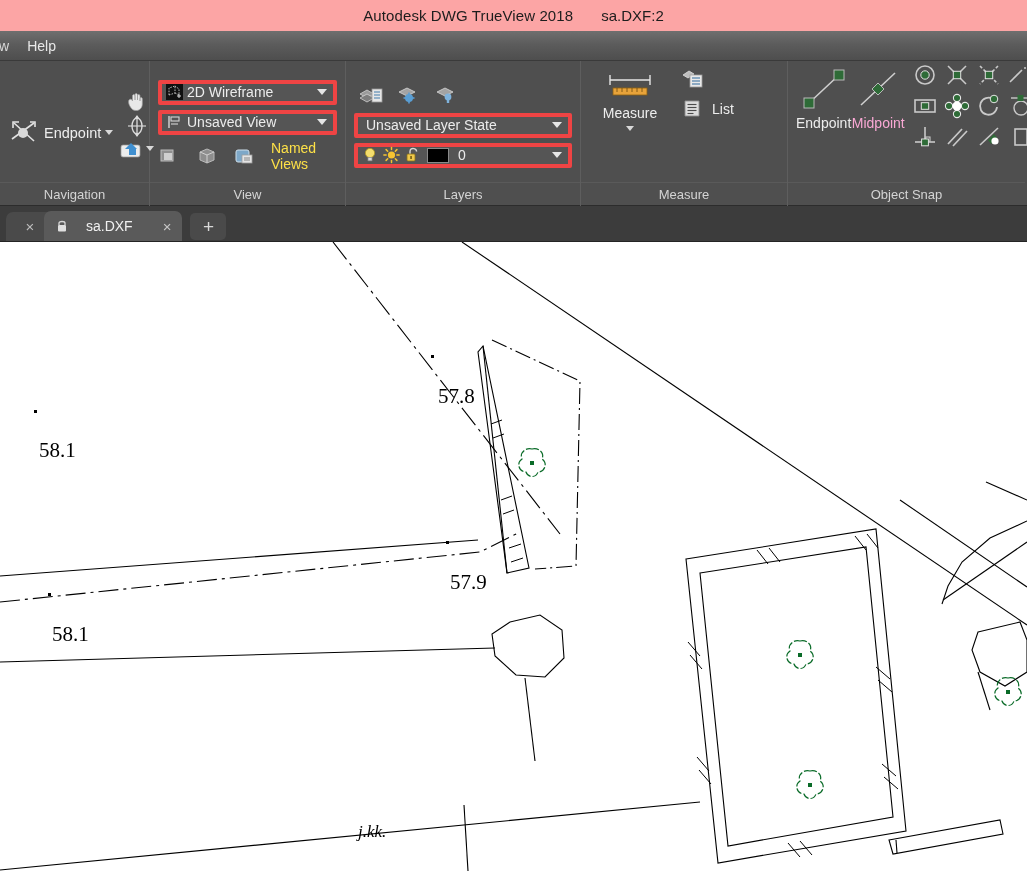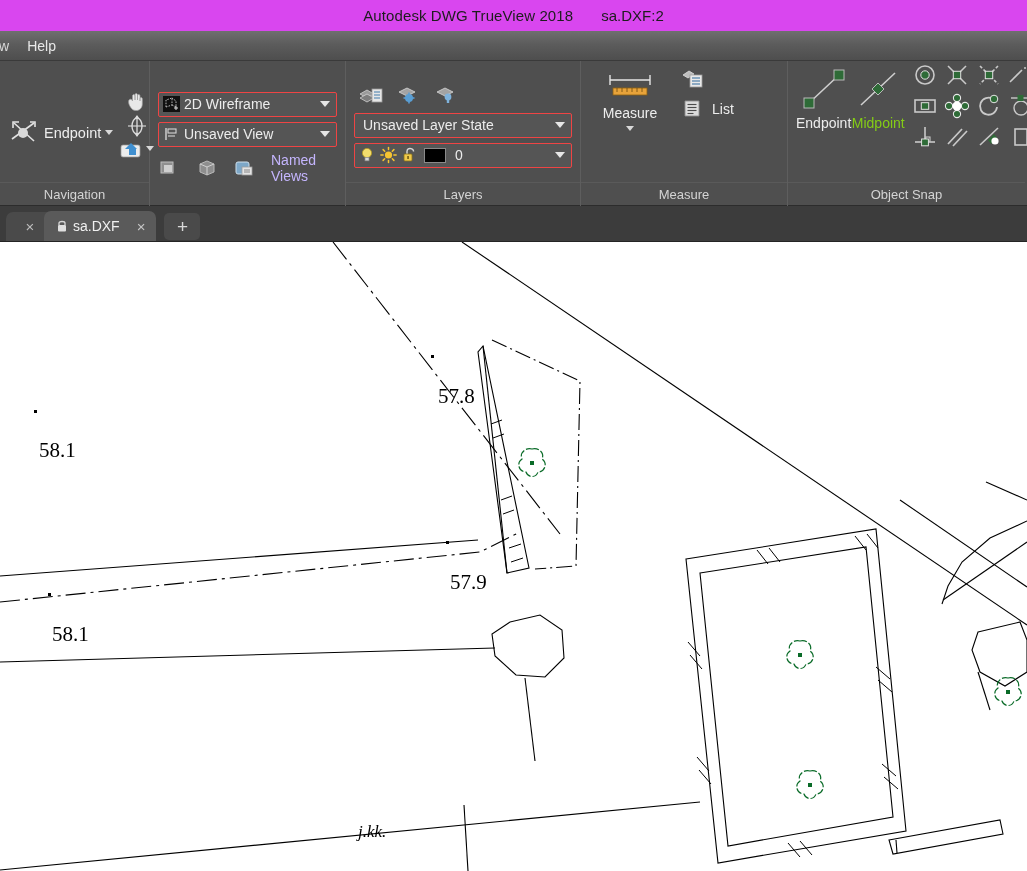--- a/index.html
+++ b/index.html
@@ -7,21 +7,21 @@
     width: 1027px; height: 871px;
     overflow: hidden;
     background: #ffffff;
     font-family: "Liberation Sans", sans-serif;
   }
   #app { position: relative; width: 1027px; height: 871px; }
 
   
   .titlebar {
     position: absolute; left: 0; top: 0; width: 1027px; height: 31px;
-    background: #d946ef;
+    background: #fca5a5;
     display: flex; align-items: center; justify-content: center;
   }
   .title-text {
     font-size: 15px; color: #1d1d1d; letter-spacing: .1px;
   }
   .title-doc { font-size: 15px; color: #1d1d1d; margin-left: 28px; }
 
   
   .menubar {
     position: absolute; left: 0; top: 31px; width: 1027px; height: 30px;
@@ -50,21 +50,21 @@
   .panel-label {
     height: 24px; line-height: 24px; text-align: center;
     font-size: 13px; color: #d4d4d4;
     border-top: 1px solid #5a5a5a;
   }
 
   
   .combo {
     display: flex; align-items: center;
     height: 25px; background: #555555;
-    border: 1px solid #ef4444; border-radius: 2px;
+    border: 4px solid #ef4444; border-radius: 2px;
     padding: 0 4px; color: #ececec; font-size: 14px;
     position: relative;
   }
   .combo .cb-text { flex: 1; white-space: nowrap; overflow: hidden; padding-left: 4px; }
   .caret {
     width: 0; height: 0; margin-left: 6px; margin-right: 2px;
     border-left: 5px solid transparent; border-right: 5px solid transparent;
     border-top: 6px solid #e6e6e6;
   }
   .small-caret {
@@ -80,21 +80,21 @@
 
   
   .nav-panel { width: 150px; }
   .nav-left { display: flex; align-items: center; gap: 4px; margin-top: 16px; }
   .nav-right { display: flex; flex-direction: column; align-items: center; gap: 2px; margin-left: 6px; }
   .nav-extents { color: #ededed; font-size: 14.5px; }
 
   
   .view-panel { width: 196px; }
   .view-stack { display: flex; flex-direction: column; gap: 5px; width: 100%; padding-top: 2px; }
-  .named-row { display: flex; align-items: center; gap: 16px; color: #c4b5fd; font-size: 14px; }
+  .named-row { display: flex; align-items: center; gap: 16px; color: #fde047; font-size: 14px; }
 
   
   .layers-panel { width: 235px; }
   .layers-stack { display: flex; flex-direction: column; gap: 5px; width: 100%; padding-top: 0px; }
   .layer-icon-row { display: flex; align-items: center; gap: 12px; height: 26px; padding-left: 4px; }
   .layer-color-swatch { width: 22px; height: 15px; background: #000; border: 1px solid #8a8a8a; }
 
   
   .measure-panel { width: 207px; }
   .measure-left { display: flex; flex-direction: column; align-items: center; width: 82px; }
@@ -118,21 +118,21 @@
   }
   .tab-ghost {
     width: 48px; height: 29px; background: #4a4a4a;
     border-top-left-radius: 7px; border-top-right-radius: 7px;
     display: flex; align-items: center; justify-content: center;
     color: #bdbdbd; font-size: 15px; margin-left: 6px;
   }
   .tab-active {
     height: 30px; background: #5a5a5a;
     border-top-left-radius: 7px; border-top-right-radius: 7px;
-    display: flex; align-items: center; gap: 5px;
+    display: flex; align-items: center; gap: 18px;
     padding: 0 11px 0 12px; margin-left: -10px;
     color: #f0f0f0; font-size: 14px;
   }
   .tab-close { color: #c7c7c7; font-size: 15px; margin-left: 12px; }
   .tab-plus {
     width: 36px; height: 27px; margin-left: 8px; margin-bottom: 1px;
     background: #4a4a4a; border-radius: 5px;
     display: flex; align-items: center; justify-content: center;
     color: #d8d8d8; font-size: 19px; line-height: 19px;
   }
@@ -255,20 +255,21 @@
                 <rect x="2" y="4" width="13" height="12" rx="2" fill="#7ea8c8" stroke="#cfe0ec" stroke-width="1"></rect>
                 <rect x="8" y="9" width="10" height="8" fill="#e4e4e4" stroke="#9e9e9e" stroke-width=".8"></rect>
                 <line x1="10" y1="12" x2="16" y2="12" stroke="#6f6f6f" stroke-width=".8"></line>
                 <line x1="10" y1="14" x2="16" y2="14" stroke="#6f6f6f" stroke-width=".8"></line>
               </svg>
             </span>
             <span>Named Views</span>
           </div>
         </div>
       </div>
+      <div class="panel-label">View</div>
     </div>
 
     <div class="panel layers-panel">
       <div class="panel-body">
         <div class="layers-stack">
           <div class="layer-icon-row">
             <span class="icon-btn">
               <svg width="26" height="22" viewBox="0 0 26 22">
                 <path d="M2 10 L9 6 L16 10 L9 14 Z" fill="#9a9a9a" stroke="#d2d2d2" stroke-width=".8"></path>
                 <path d="M2 14 L9 10 L16 14 L9 18 Z" fill="#7d7d7d" stroke="#d2d2d2" stroke-width=".8"></path>
@@ -397,21 +398,21 @@
             <rect x="7" y="33" width="10" height="10" fill="#2e6b37" stroke="#b9b9b9" stroke-width="1"></rect>
             <rect x="37" y="5" width="10" height="10" fill="#2e6b37" stroke="#b9b9b9" stroke-width="1"></rect>
           </svg>
           <span style="color:#ededed;font-size:14px;">Endpoint</span>
         </div>
         <div class="snap-big" style="flex-direction:column;align-items:center;width:72px;">
           <svg width="54" height="48" viewBox="0 0 54 48">
             <line x1="10" y1="40" x2="44" y2="8" stroke="#cfcfcf" stroke-width="1.6"></line>
             <polygon points="27,18 33,24 27,30 21,24" fill="#2e6b37" stroke="#b9b9b9" stroke-width="1"></polygon>
           </svg>
-          <span style="color:#84cc16;font-size:14px;">Midpoint</span>
+          <span style="color:#f9a8d4;font-size:14px;">Midpoint</span>
         </div>
 
         <div class="snap-grid">
           <span class="snap-cell">
             <svg width="26" height="26" viewBox="0 0 26 26">
               <circle cx="13" cy="13" r="9" fill="none" stroke="#c9c9c9" stroke-width="1.6"></circle>
               <circle cx="13" cy="13" r="4.2" fill="#2e6b37" stroke="#e0e0e0" stroke-width="1"></circle>
             </svg>
           </span>
           <span class="snap-cell">

